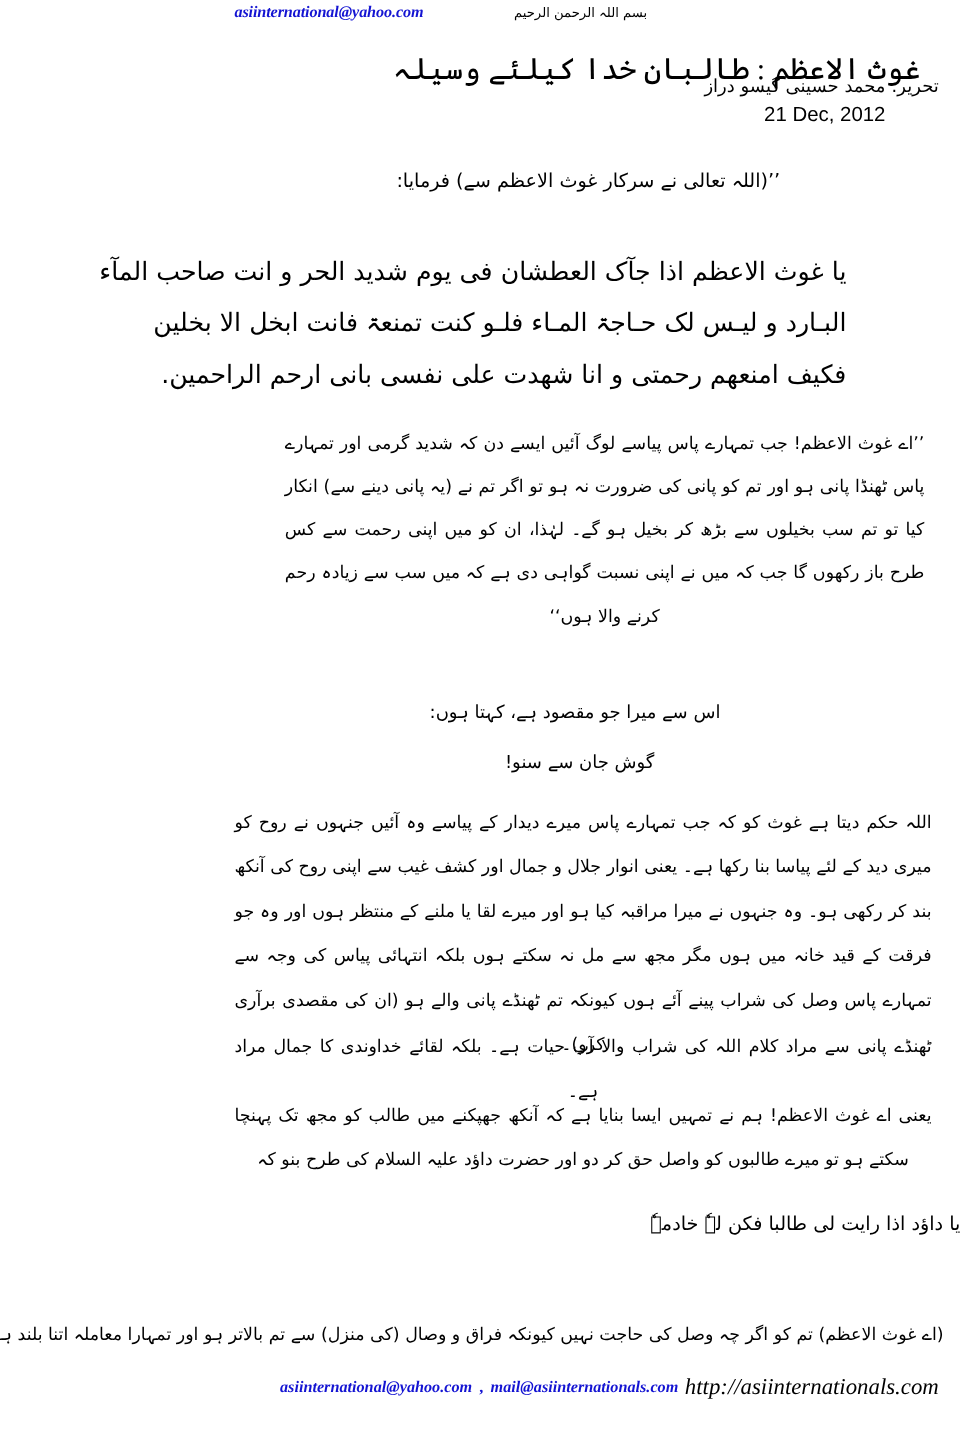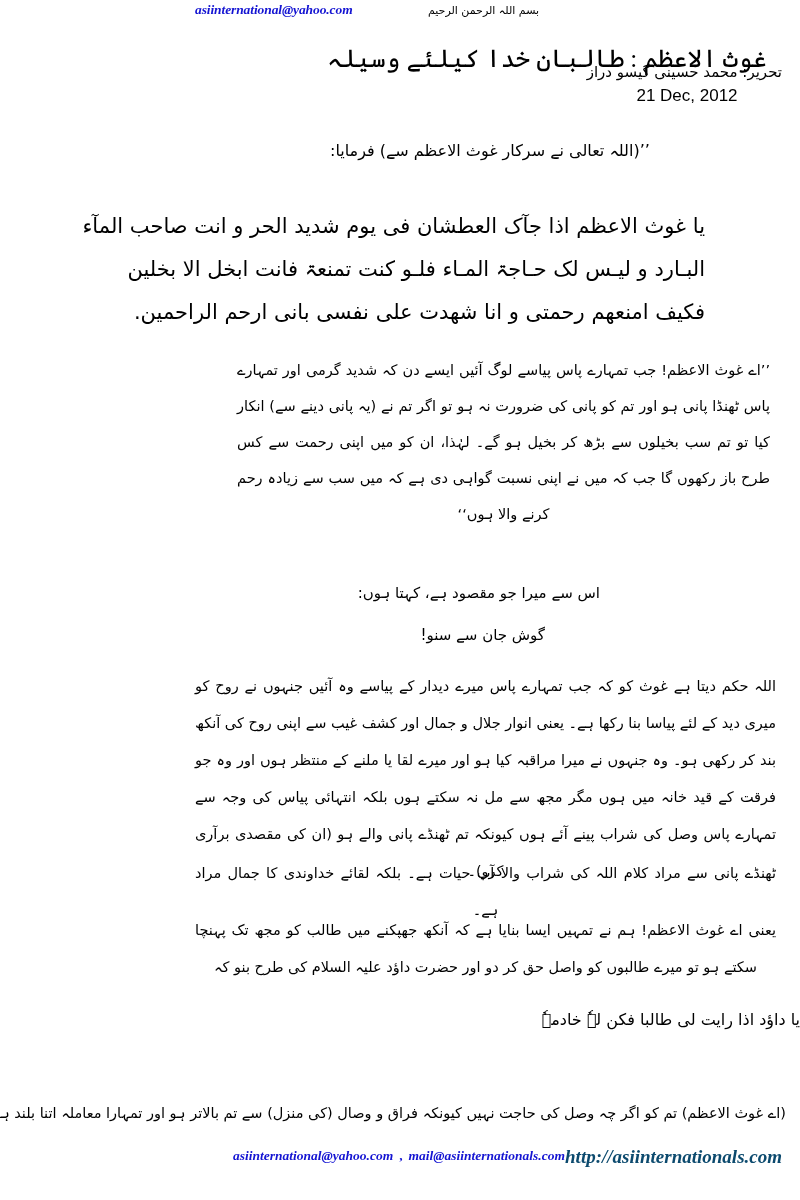--- a/index.html
+++ b/index.html
@@ -232,23 +232,23 @@
     display: inline-block;
     padding: 0 6px;
     font-style: normal;
   }
   .footer-url {
     position: absolute;
     right: 18px;
     top: -2px;
     font-family: "Liberation Serif", "DejaVu Serif", serif;
     font-style: italic;
-    font-weight: bold;
+    font-weight: normal;
     font-size: 19px;
-    color: #0c4a6e;
+    color: #000000;
     white-space: nowrap;
     direction: ltr;
   }
 </style>
 </head>
 <body>
 
 <div class="page">
 
   <div class="header-email">asiinternational@yahoo.com</div>

